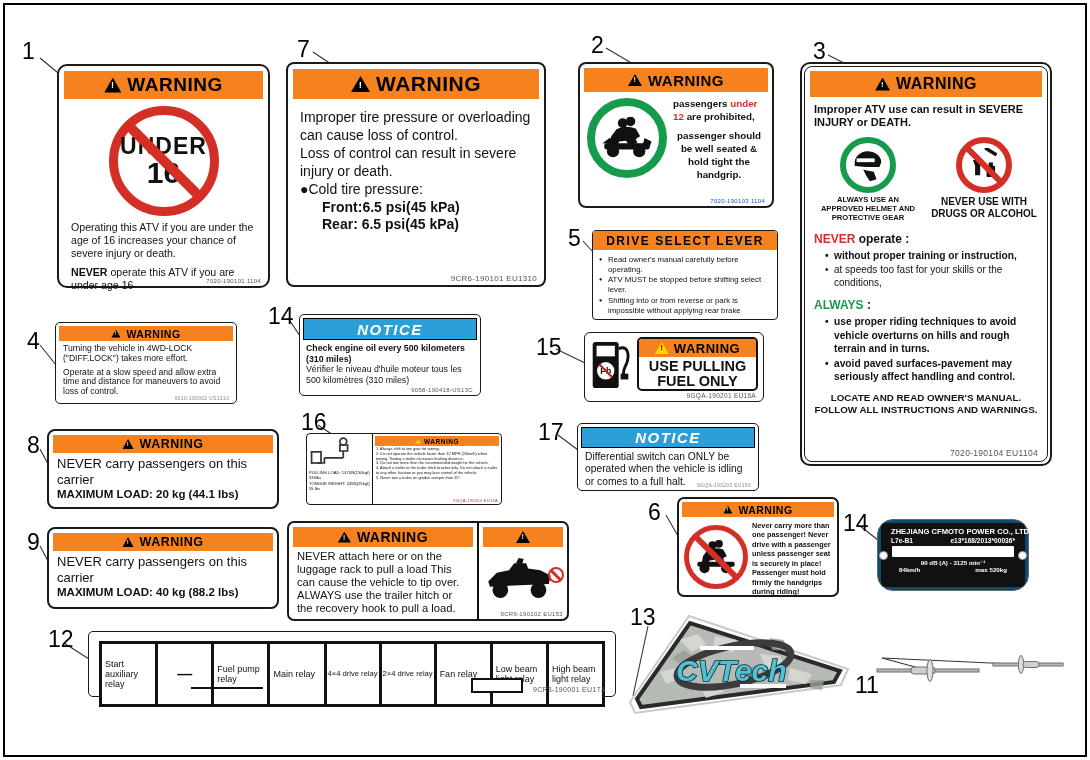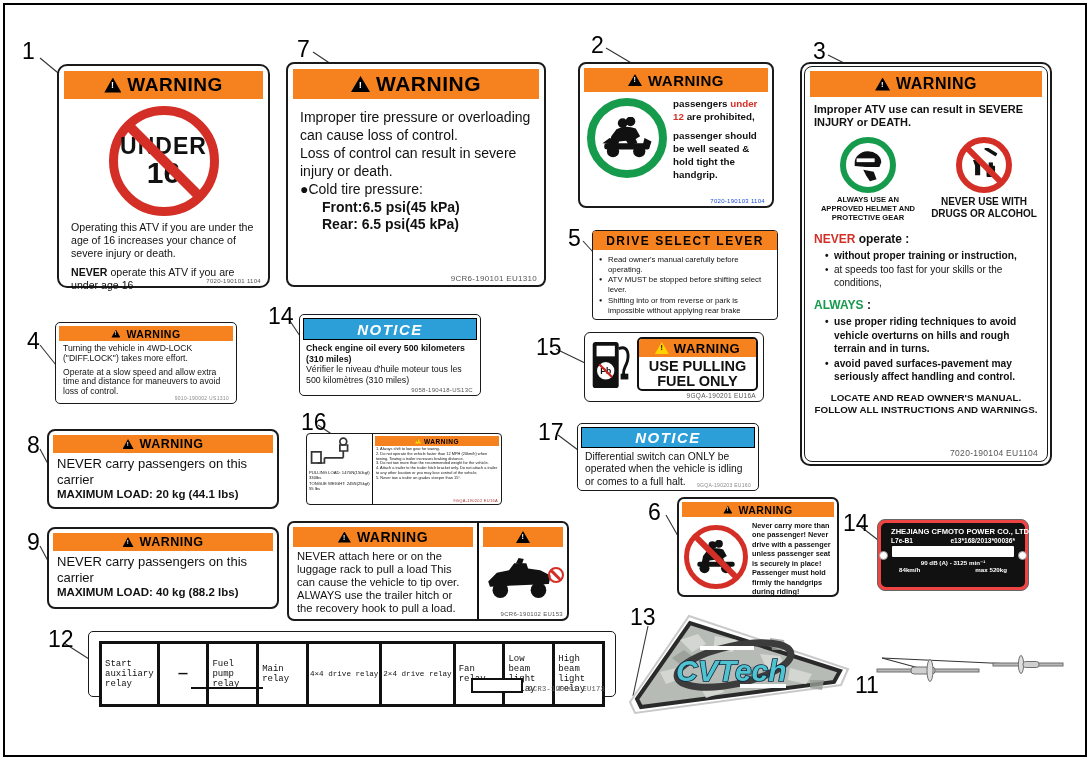--- a/index.html
+++ b/index.html
@@ -125,21 +125,21 @@
           <path d="M20 14 q10 -5 22 -1 l5 9 -5 3 2 5 -10 2 -3 -5 -8 1 -2 6 -9 -2 2 -10 z"></path>
           <rect x="6" y="30" width="52" height="7" rx="3"></rect>
           <circle cx="16" cy="39" r="7"></circle>
             <circle cx="46" cy="39" r="7"></circle>
           <path d="M4 30 l8 -6 6 2 -2 5 z"></path>
             <path d="M52 24 l8 4 -2 6 -8 -2 z"></path>
         </svg>
       </div>
       <div style="font-size:9.8px;font-weight:bold;line-height:1.3;">
         <div><span>passengers </span><span style="color:#D42F26;">under 12</span><span> are prohibited,</span></div>
-        <div style="margin-top:7px;">passenger should be well seated &amp; hold tight the handgrip.</div>
+        <div style="margin-top:7px;text-align:center;">passenger should be well seated &amp; hold tight the handgrip.</div>
       </div>
     </div>
     <div class="code" style="font-size:6px;color:#1d4ed8;">7020-190103  1104</div>
   </div>
 
   <div class="label" style="left:800px;top:62px;width:252px;height:404px;border-radius:10px;">
     <div style="position:absolute;inset:2px;border:1px solid #1a1a1a;border-radius:8px;pointer-events:none;"></div>
     <div class="hdr" style="height:26px;margin:7px 8px 0;font-size:16px;">
       <span class="tri" style="width:15px;height:13px;font-size:13px;"></span>
       <span>WARNING</span>
@@ -321,39 +321,39 @@
         <path d="M6 30 l10 -10 14 -3 6 -8 14 0 2 6 14 2 12 6 -2 10 -68 3 z"></path>
         <circle cx="20" cy="40" r="9"></circle>
           <circle cx="64" cy="40" r="9"></circle>
         <path d="M38 9 l3 -6 6 1 -2 6 z"></path>
       </svg>
       <div class="ban" style="--bw:2.5px;--sw:13px;--sh:2.5px;width:16px;height:16px;position:absolute;right:3px;top:44px;background:transparent;"></div>
       <div class="code" style="font-size:6px;right:4px;bottom:2px;">9CR6-190102  EU153</div>
     </div>
   </div>
 
-  <div class="label" style="left:877px;top:519px;width:152px;height:72px;border-radius:8px;border:1px solid #666;padding:3px;background:#ef4444;">
+  <div class="label" style="left:877px;top:519px;width:152px;height:72px;border-radius:16px;border:1px solid #666;padding:3px;background:#0c4a6e;">
     <div style="position:relative;width:100%;height:100%;background:#111;border-radius:5px;color:#fff;text-align:center;box-sizing:border-box;padding:4px 10px 2px;">
       <div style="font-size:7.6px;font-weight:bold;white-space:nowrap;">ZHEJIANG CFMOTO POWER CO., LTD.</div>
       <div style="display:flex;justify-content:space-between;font-size:6.6px;font-weight:bold;margin-top:1px;">
         <span>L7e-B1</span>
         <span>e13*168/2013*00036*</span>
       </div>
       <div style="height:11px;background:#fff;margin:2px 1px;border-radius:1px;"></div>
       <div style="font-size:6.2px;font-weight:bold;">90 dB (A) - 3125 min⁻¹</div>
       <div style="display:flex;justify-content:space-between;font-size:6.2px;font-weight:bold;padding:0 8px;">
         <span>84km/h</span>
         <span>max 520kg</span>
       </div>
       <span style="position:absolute;left:-2px;top:28px;width:7px;height:7px;background:#fff;border:1px solid #999;border-radius:50%;"></span>
       <span style="position:absolute;right:-2px;top:28px;width:7px;height:7px;background:#fff;border:1px solid #999;border-radius:50%;"></span>
     </div>
   </div>
 
-  <div class="label" style="left:88px;top:631px;width:528px;height:66px;border-radius:5px;border-width:1.5px;font-family:Liberation Mono, monospace;">
+  <div class="label" style="left:88px;top:631px;width:528px;height:66px;border-radius:5px;border-width:1.5px;">
     <div class="relay-table">
       <div class="relay-cell">Start auxiliary relay</div>
       <div class="relay-cell dash">—</div>
       <div class="relay-cell">Fuel pump relay</div>
       <div class="relay-cell">Main relay</div>
       <div class="relay-cell narrow">4×4 drive relay</div>
       <div class="relay-cell narrow">2×4 drive relay</div>
       <div class="relay-cell">Fan relay</div>
       <div class="relay-cell">Low beam light relay</div>
       <div class="relay-cell">High beam light relay</div>

